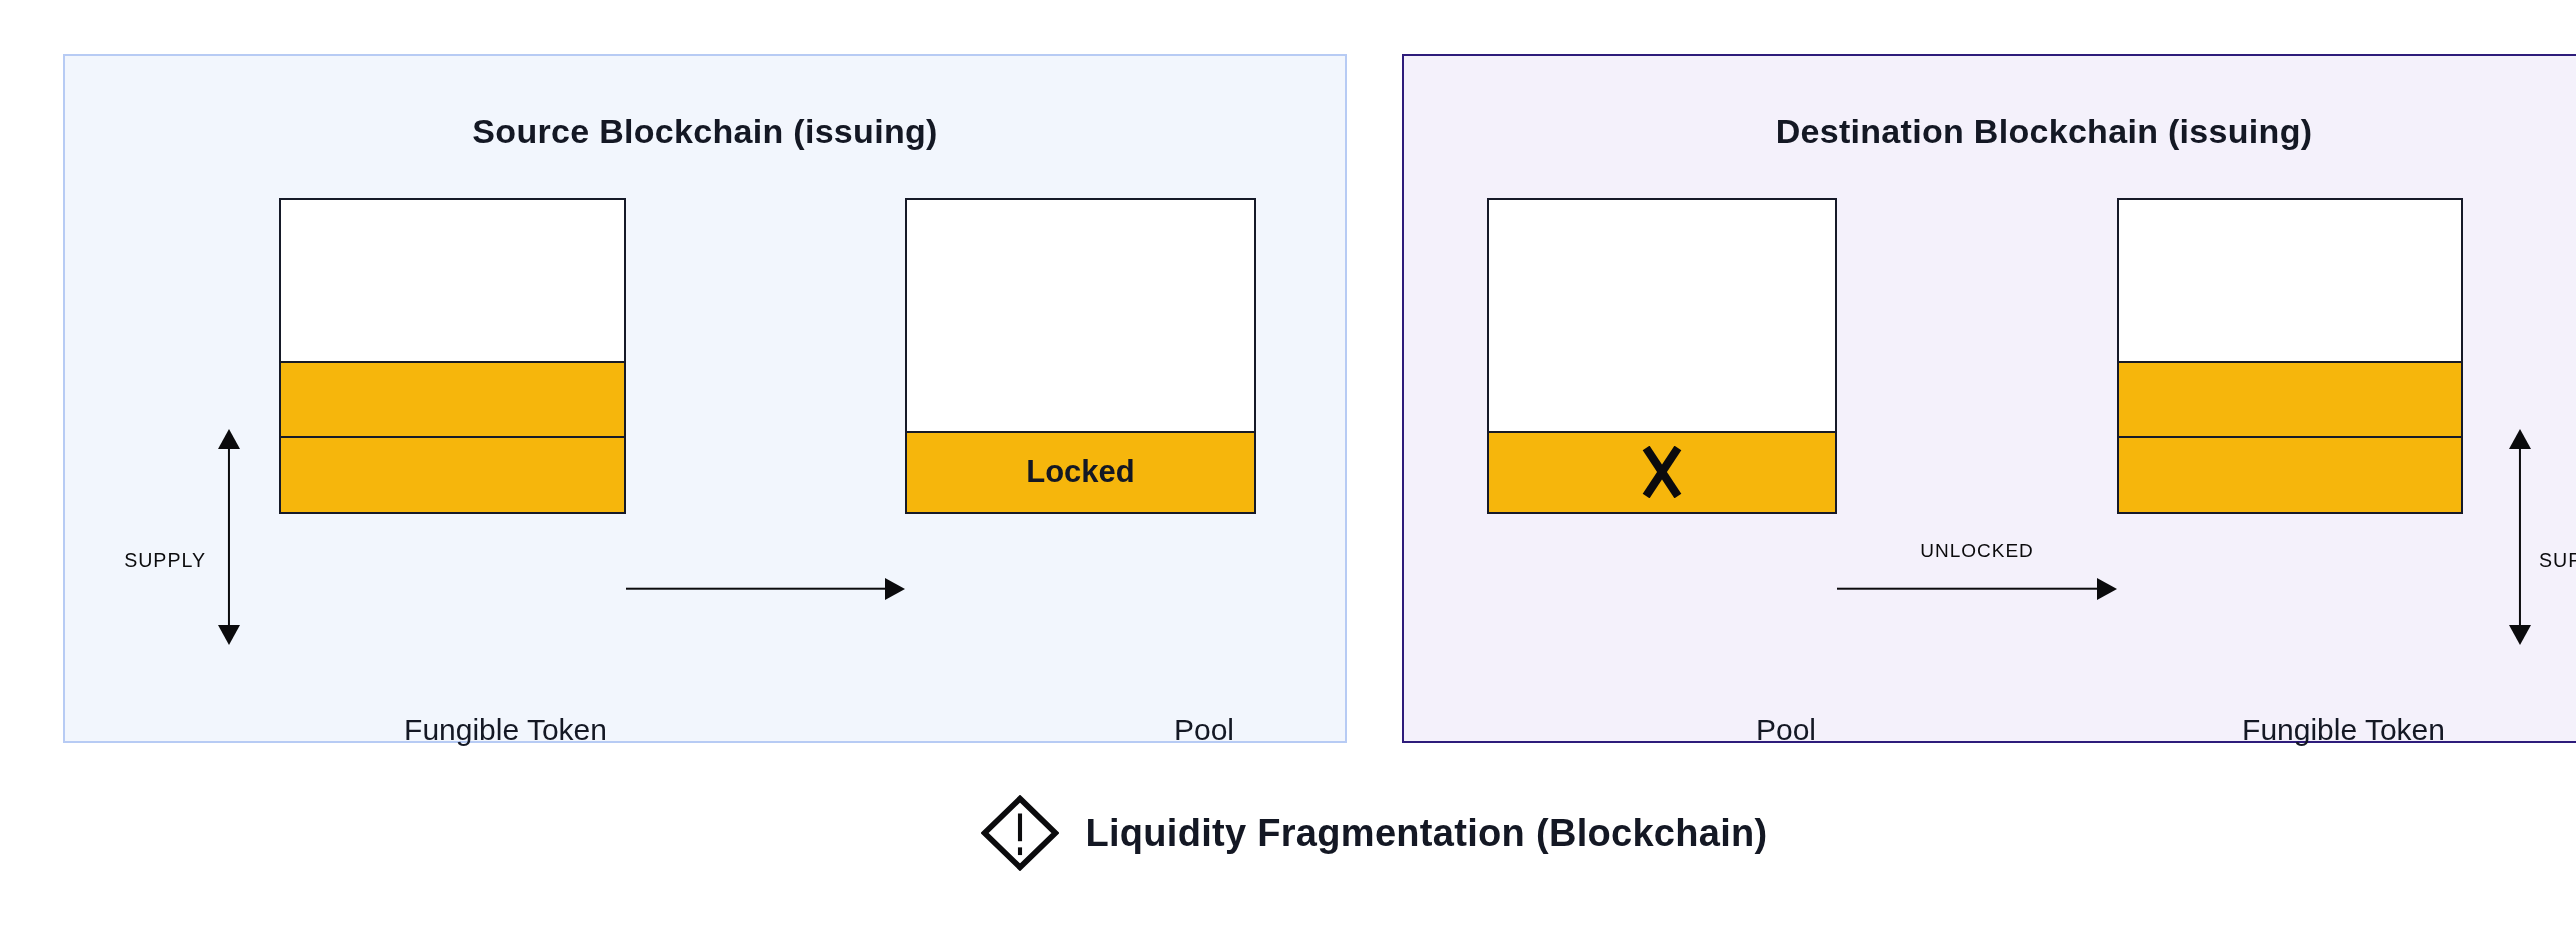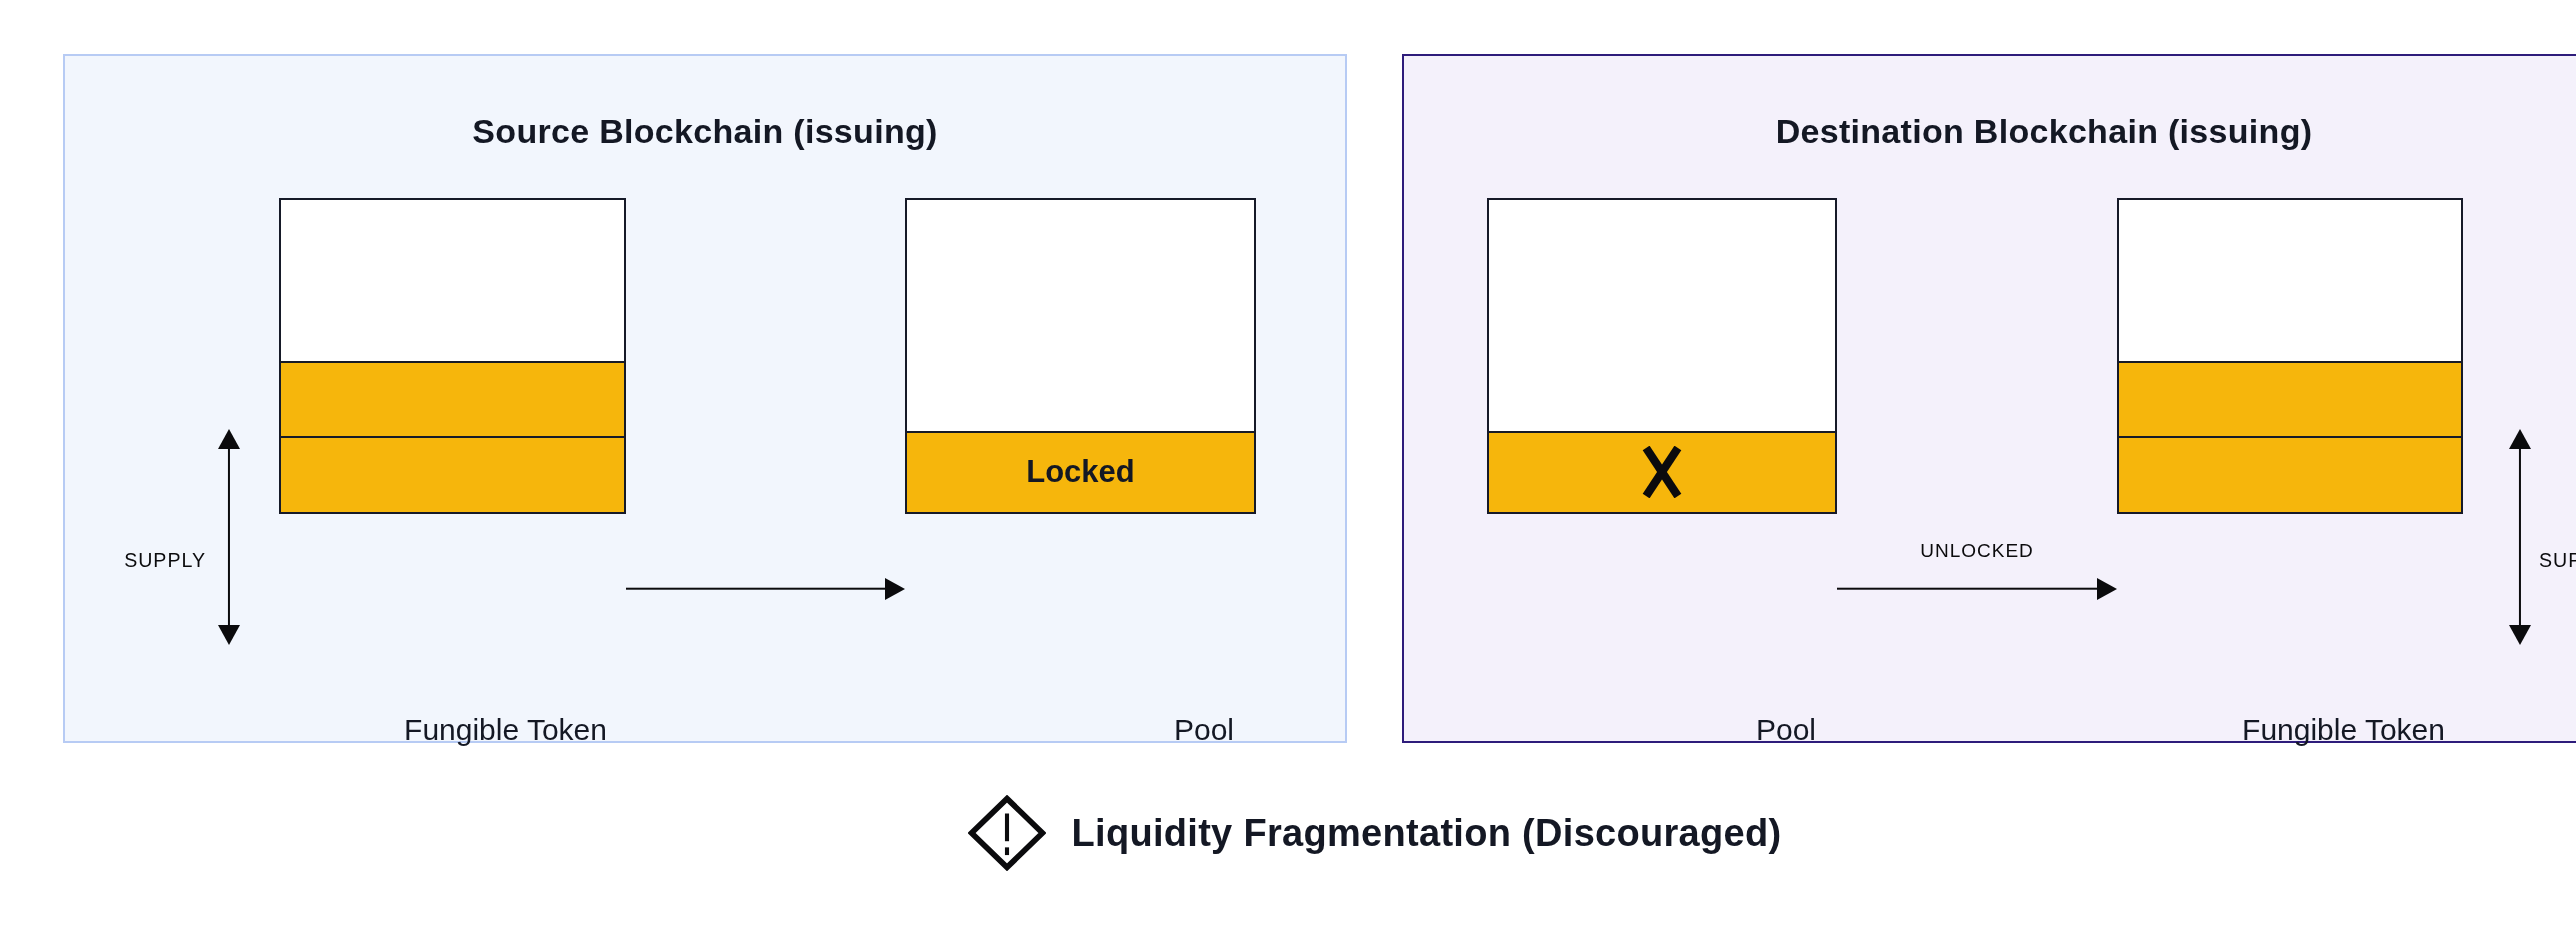--- a/index.html
+++ b/index.html
@@ -190,17 +190,17 @@
     <div class="head"></div>
   </div>
   <div class="unlocked-label">UNLOCKED</div>
 
   <div class="caption-row">
     <svg class="diamond-icon" viewBox="0 0 152 148">
       <polygon points="76,7 145,74 76,141 7,74"></polygon>
       <rect x="72" y="36" width="8" height="54"></rect>
       <rect x="72" y="102" width="8" height="15"></rect>
     </svg>
-    <span class="caption-text">Liquidity Fragmentation (Discouraged)</span>
+    <span class="caption-text">Liquidity Fragmentation (Blockchain)</span>
   </div>
 
 </div>
 
 
 </body></html>

